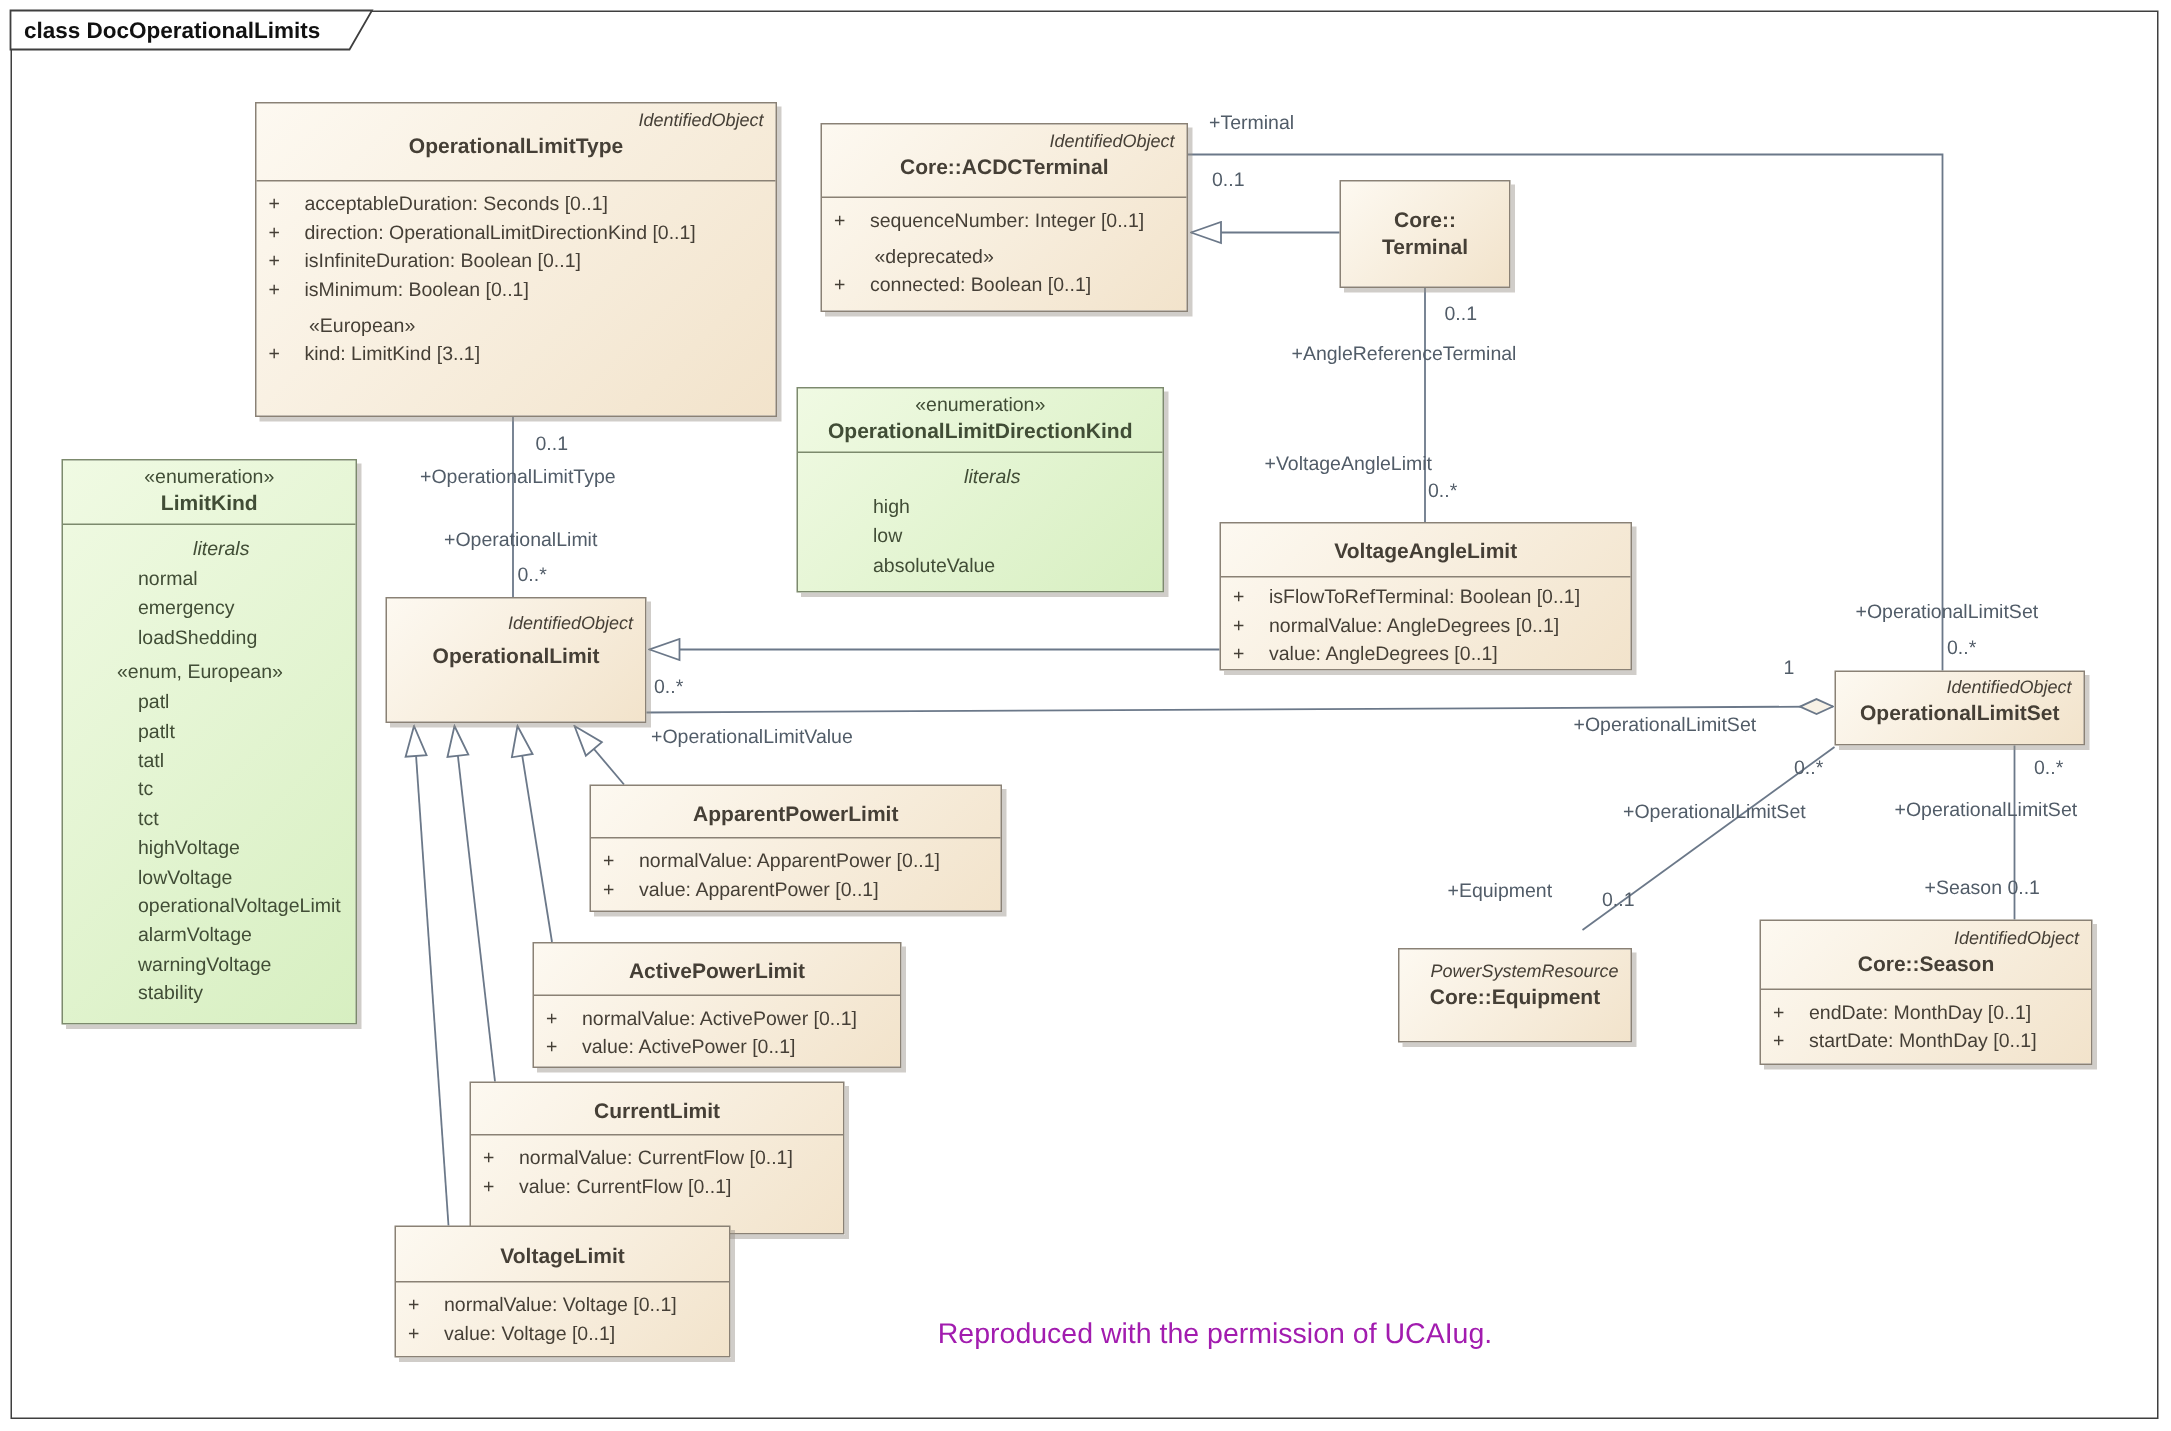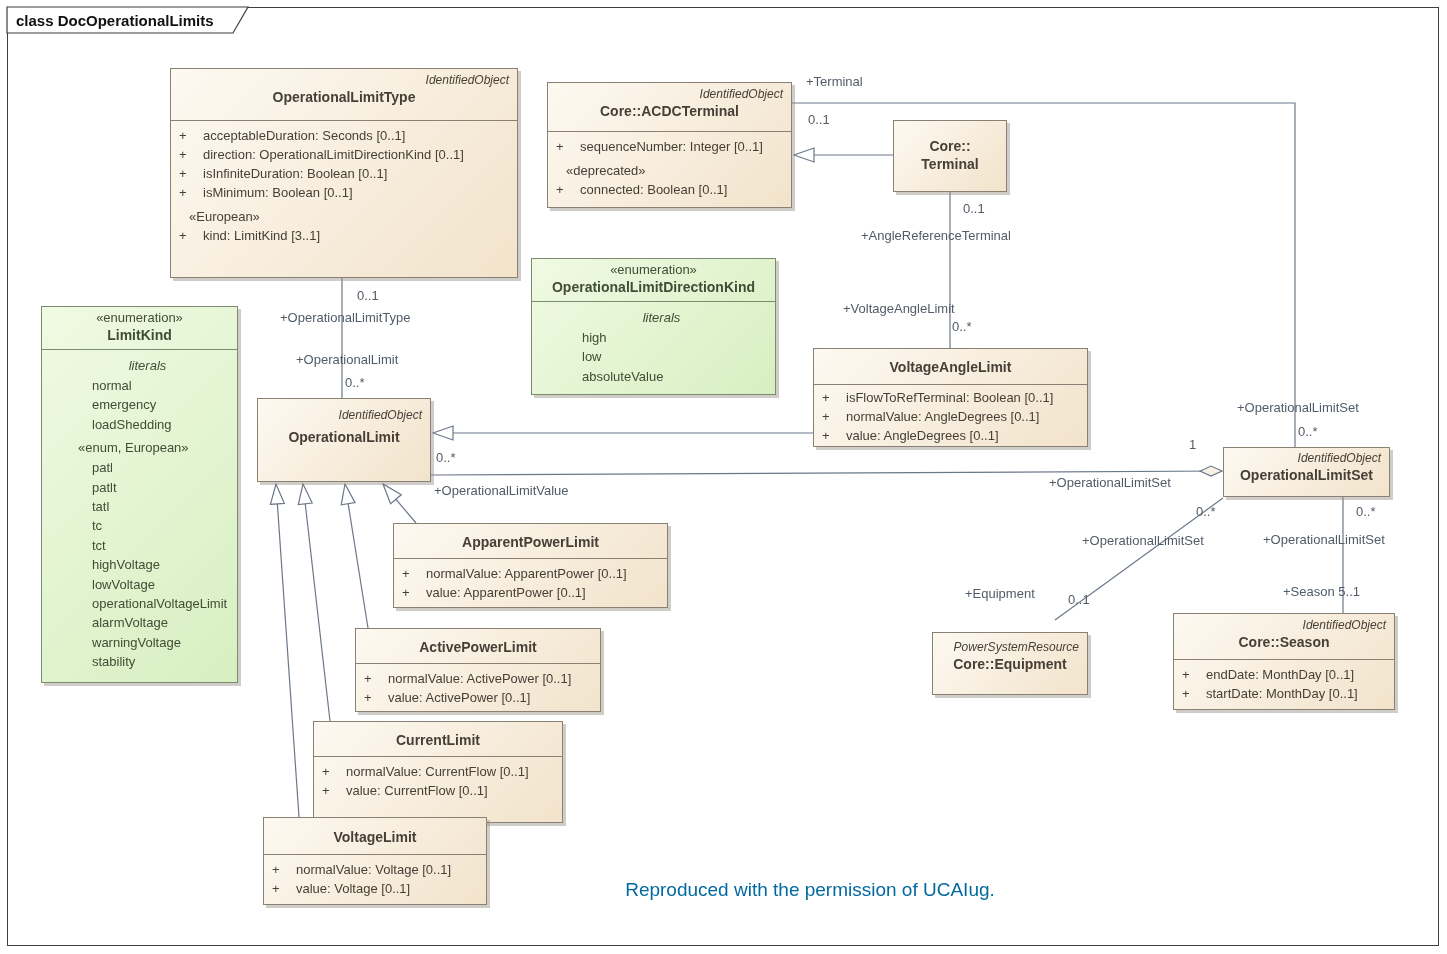--- a/index.html
+++ b/index.html
@@ -16,27 +16,27 @@
   .uml-box.enum{background:linear-gradient(135deg,#f0fae3 0%,#d7efc1 100%);
            border-color:#7c8a6d;color:#414d36;}
   .hdr{padding:3px 8px 5px 8px;}
   .stereo{font-style:italic;text-align:right;font-size:12px;line-height:16px;}
   .enum .stereo{font-style:normal;text-align:center;}
   .cname{text-align:center;font-weight:bold;font-size:14px;line-height:18px;}
   .attrs{border-top:1px solid #8a8175;padding:5px 6px 0 8px;font-size:13px;}
   .enum .attrs{border-top-color:#7c8a6d;padding-left:16px;padding-right:0;}
   .attr{display:flex;line-height:19px;}
   .attr .p{flex:0 0 24px;width:24px;}
-  .attr.grp{margin-top:5px;}
+  .attr.grp{margin-top:5px;gap:17px;}
   .lit{font-style:italic;text-align:center;line-height:21px;}
   .eitem{padding-left:34px;line-height:19.4px;}
   .egrp{padding-left:20px;line-height:20px;margin-top:4px;}
   .lbl{position:absolute;font-size:13px;color:#515c68;white-space:nowrap;}
   #caption{position:absolute;left:560px;top:879px;width:500px;text-align:center;
-           font-size:19px;color:#0369a1;}
+           font-size:19px;color:#a21caf;}
 </style>
 </head>
 <body>
 
 <div id="canvas">
   <div id="frame"></div>
 
   <svg id="linelayer" width="1447" height="954" viewBox="0 0 1447 954">
     <defs>
       <marker id="tri" markerWidth="22" markerHeight="16" refX="21" refY="8" orient="auto" markerUnits="userSpaceOnUse">
@@ -302,16 +302,16 @@
   <div class="lbl" style="left:1189px;top:437px">1</div>
   <div class="lbl" style="left:1049px;top:475px">+OperationalLimitSet</div>
   <div class="lbl" style="left:1237px;top:400px">+OperationalLimitSet</div>
   <div class="lbl" style="left:1298px;top:424px">0..*</div>
   <div class="lbl" style="left:1196px;top:504px">0..*</div>
   <div class="lbl" style="left:1082px;top:533px">+OperationalLimitSet</div>
   <div class="lbl" style="left:965px;top:586px">+Equipment</div>
   <div class="lbl" style="left:1068px;top:592px">0..1</div>
   <div class="lbl" style="left:1356px;top:504px">0..*</div>
   <div class="lbl" style="left:1263px;top:532px">+OperationalLimitSet</div>
-  <div class="lbl" style="left:1283px;top:584px">+Season 5..1</div>
+  <div class="lbl" style="left:1283px;top:584px">+Season 0..1</div>
 
   <div id="caption">Reproduced with the permission of UCAIug.</div>
 </div>
 
 </body></html>

